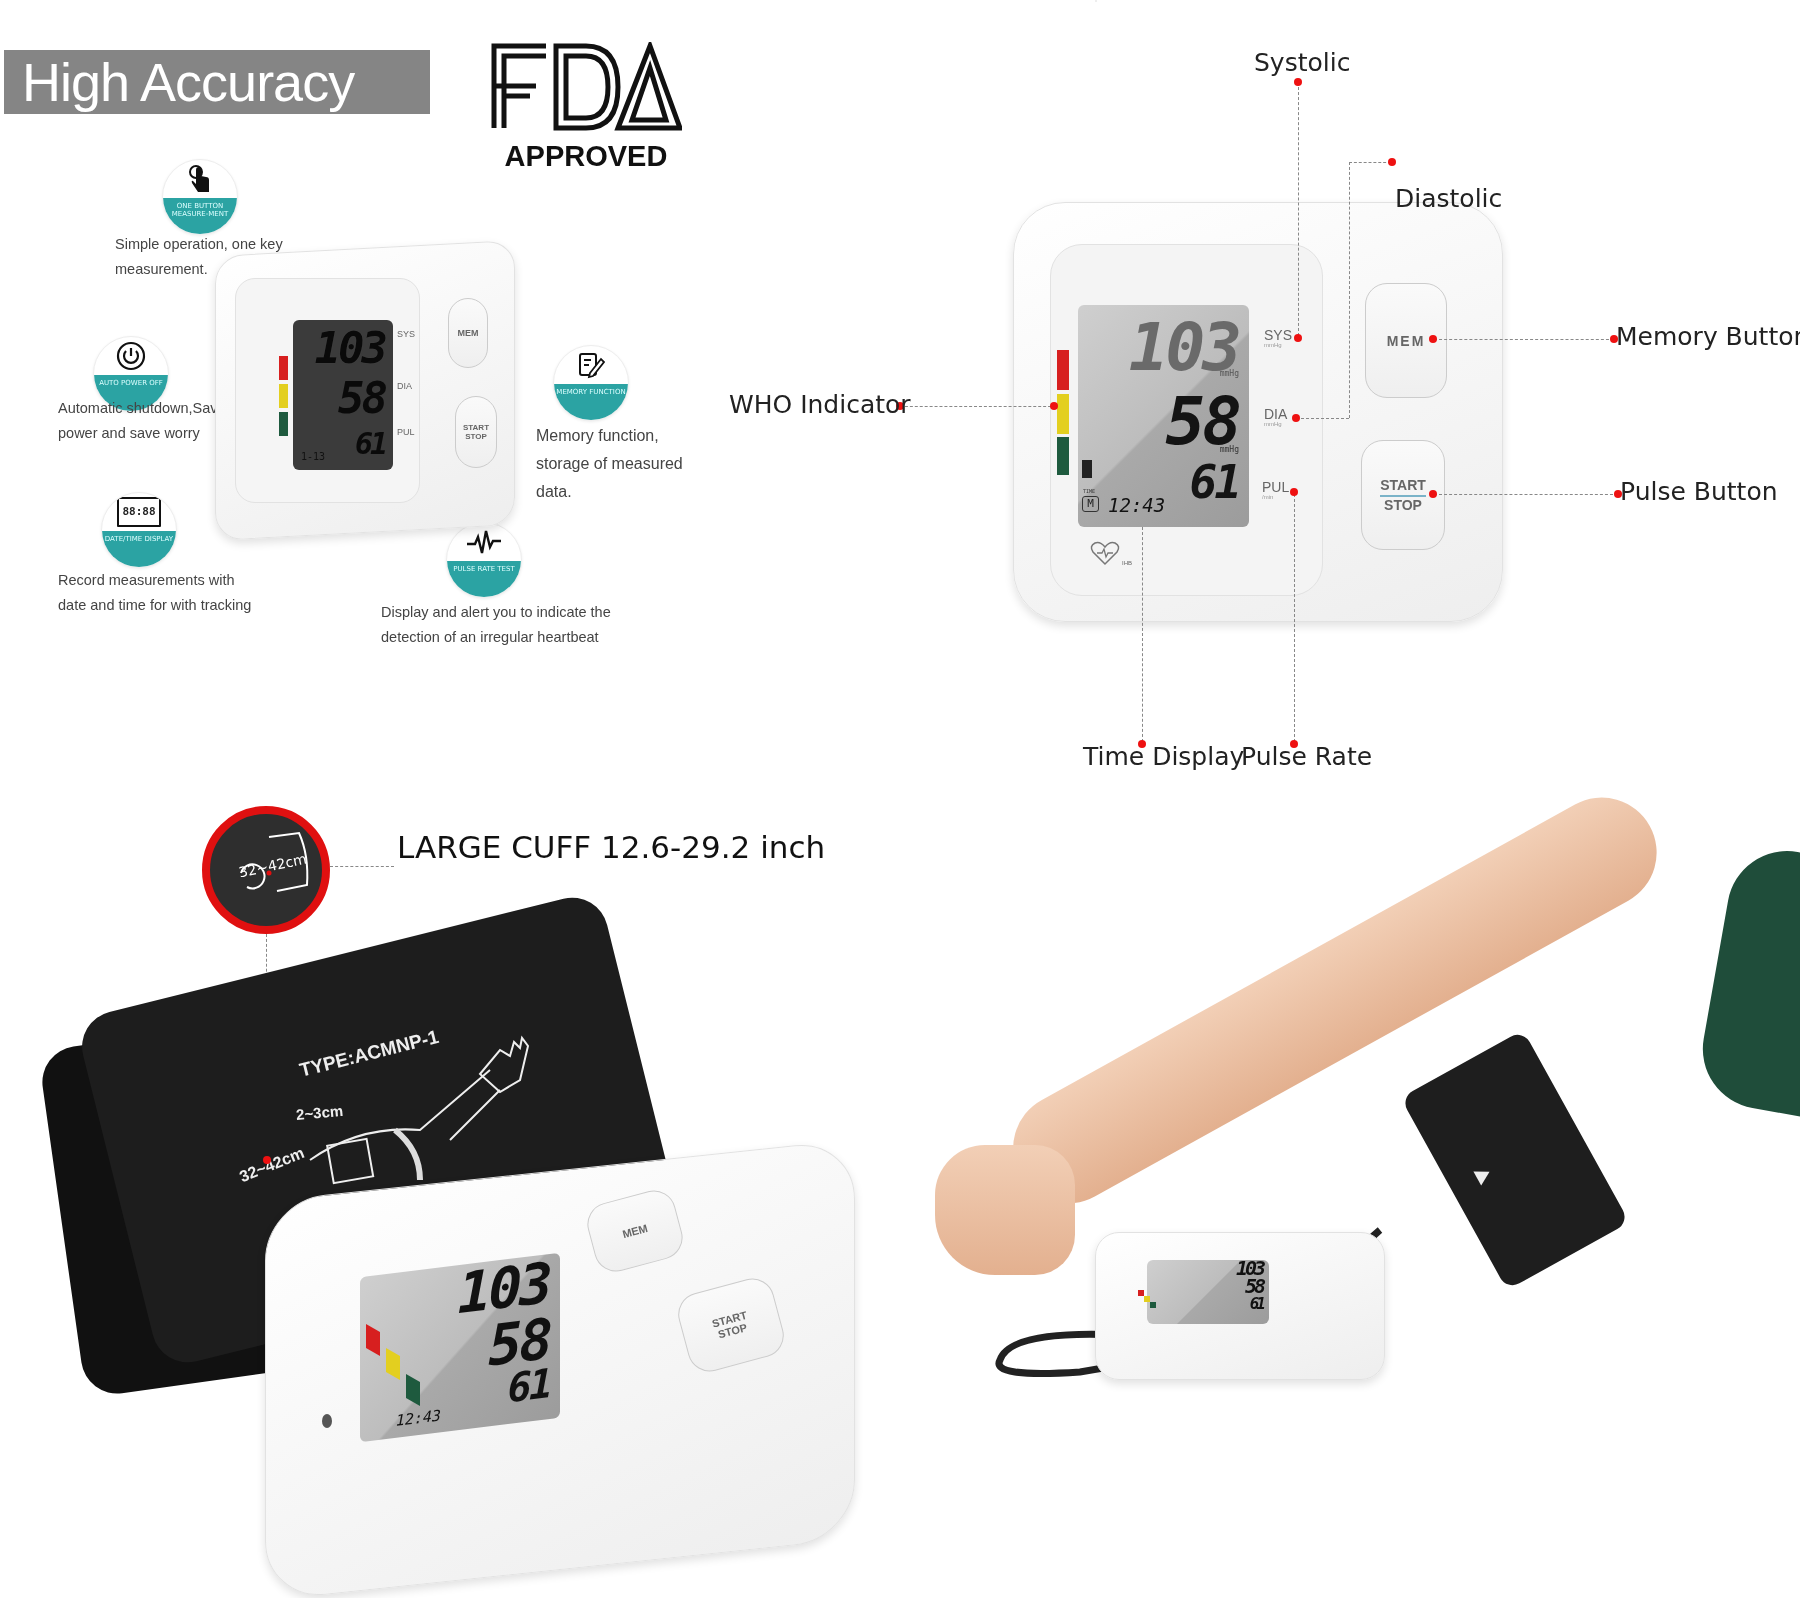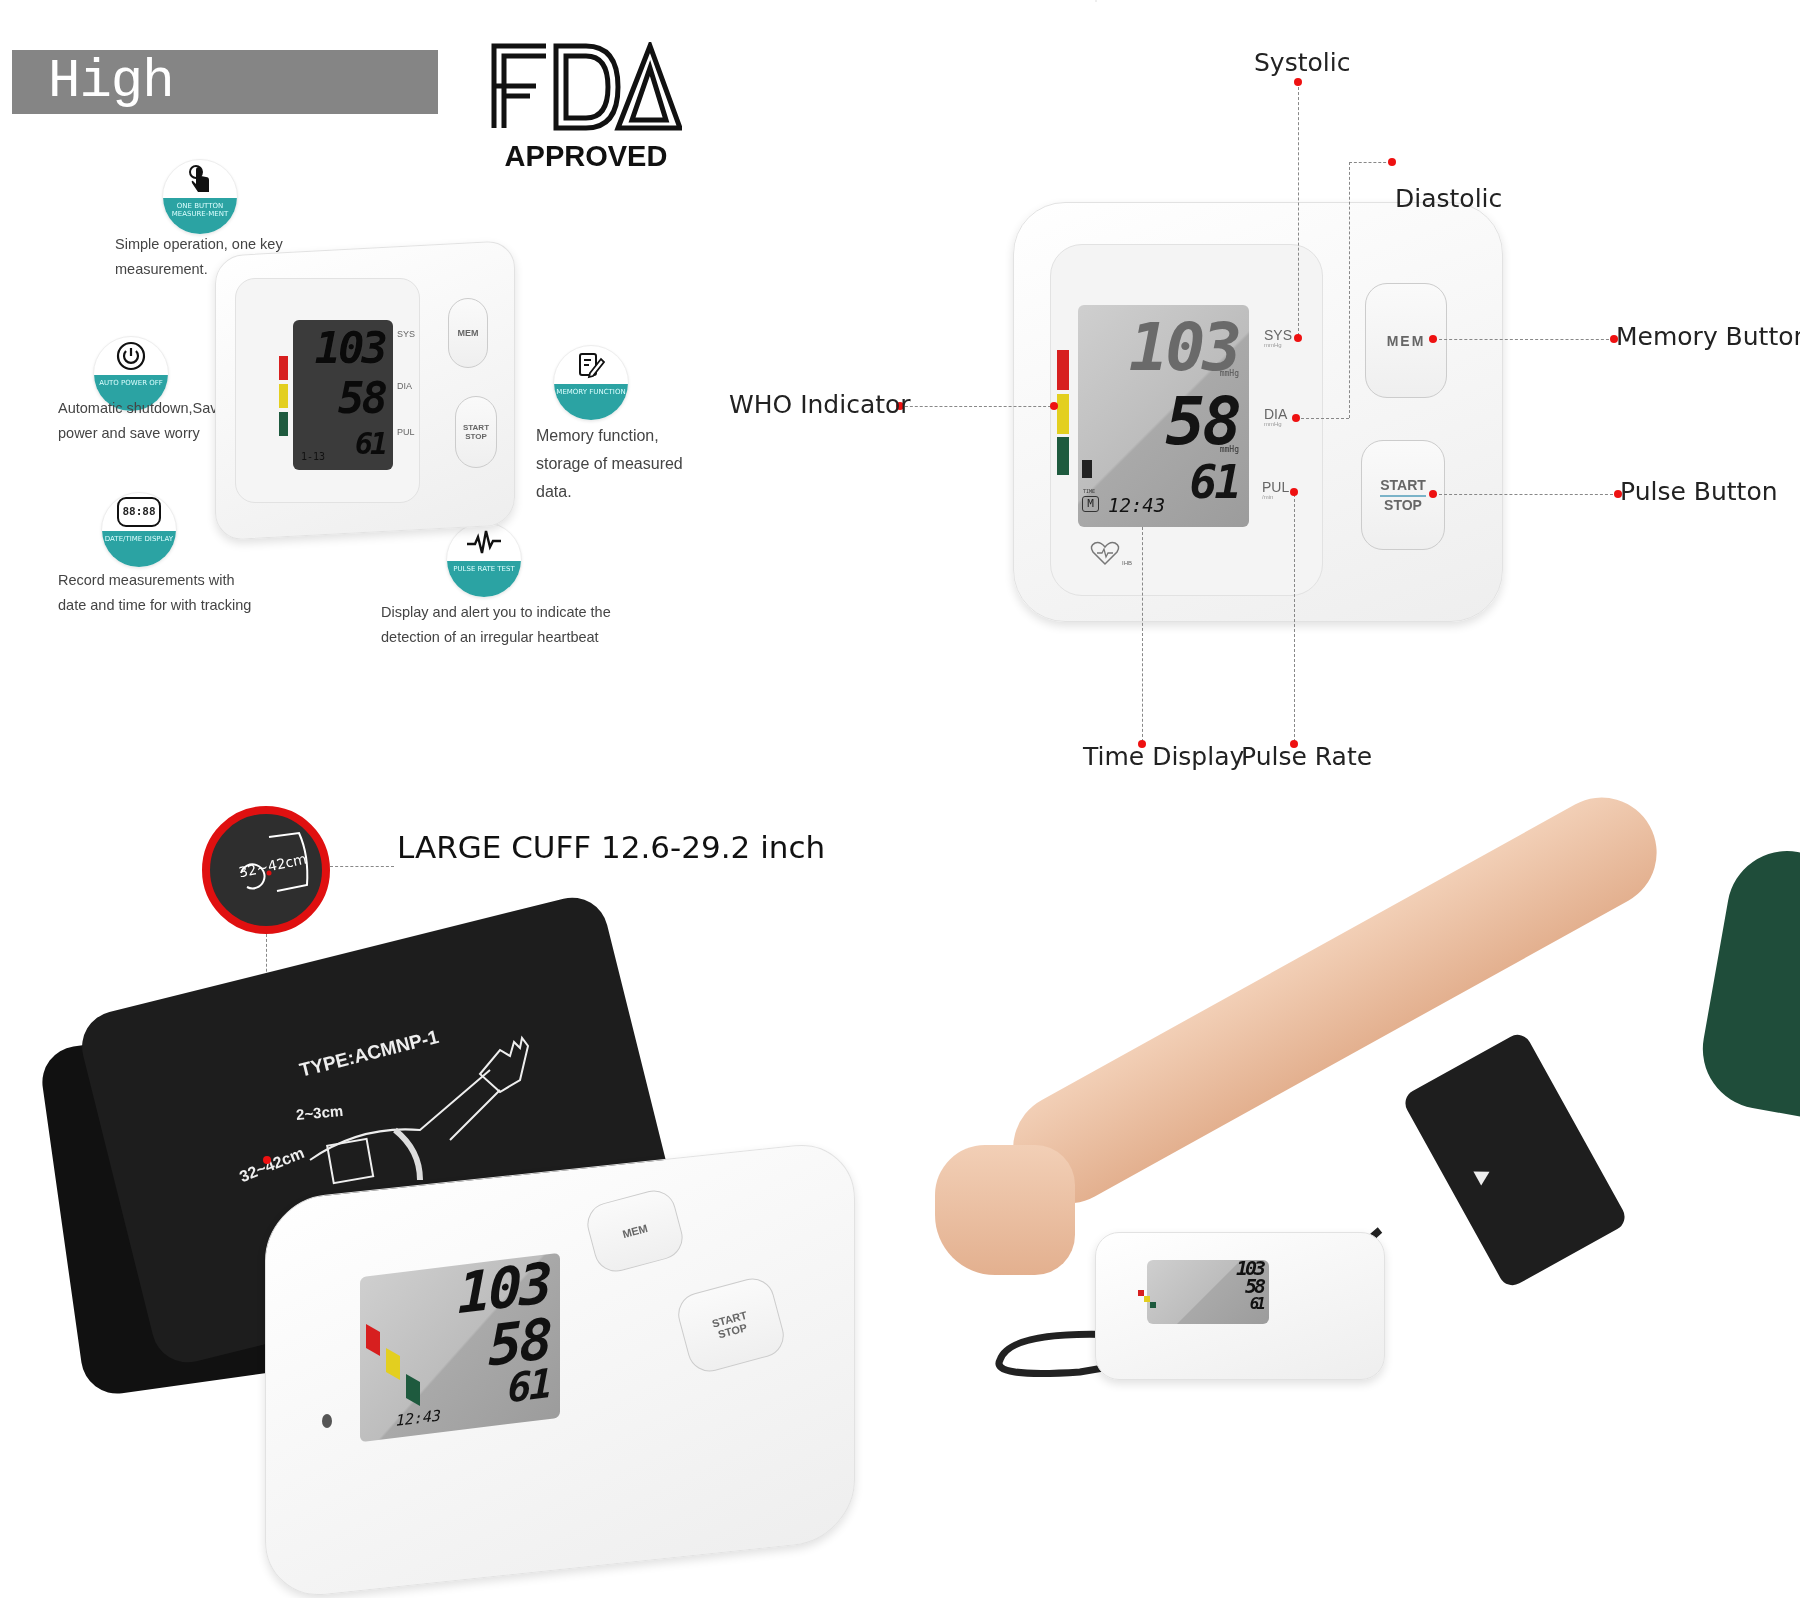--- a/index.html
+++ b/index.html
@@ -1,20 +1,20 @@
 <!DOCTYPE html>
 <html><head>
 <meta charset="utf-8">
 <style>
   * { box-sizing: border-box; margin: 0; padding: 0; }
   body { width: 1800px; height: 1598px; background: #ffffff; position: relative; overflow: hidden; font-family: "DejaVu Sans", sans-serif; color: #222; }
   .abs { position: absolute; }
 
   
-  .banner { left: 12px; top: 50px; width: 426px; height: 64px; background: #858585; color: #fff; font-size: 54px; line-height: 64px; padding-left: 36px; font-family: Liberation Mono, monospace; letter-spacing: -1px; }
+  .banner { left: 4px; top: 50px; width: 426px; height: 64px; background: #858585; color: #fff; font-size: 54px; line-height: 64px; padding-left: 18px; font-family: Liberation Sans, sans-serif; letter-spacing: -1px; }
   .fda-logo { left: 490px; top: 42px; width: 192px; height: 90px; }
   .fda-approved { left: 490px; top: 140px; width: 192px; text-align: center; font-family: "Liberation Sans", sans-serif; font-weight: bold; font-size: 29px; color: #111; }
 
   
   .badge { width: 76px; height: 76px; border-radius: 50%; background: #fff; border: 1px solid #eee; overflow: hidden; box-shadow: 0 1px 3px rgba(0,0,0,0.08); }
   .badge .top { height: 38px; display: flex; align-items: center; justify-content: center; }
   .badge .bot { height: 38px; background: #2ba3a3; color: #dff; font-size: 7px; text-align: center; line-height: 8px; padding-top: 4px; text-transform: uppercase; }
   .feat-text { font-family: Liberation Sans, sans-serif; font-size: 14.5px; color: #444; line-height: 25px; }
 
   
@@ -89,21 +89,21 @@
   </div>
   <div class="bot">AUTO POWER OFF</div>
 </div>
 <div class="abs feat-text" style="left:58px; top:396px;">
   <div>Automatic shutdown,Save</div>
   <div>power and save worry</div>
 </div>
 
 <div class="abs badge" style="left:101px; top:492px;">
   <div class="top">
-    <div style="border:2px solid #111; border-radius:9px; padding:5px 3px; font-family:'DejaVu Sans Mono',monospace; font-size:11px; font-weight:bold; line-height:16px;">88:88</div>
+    <div style="border:2px solid #111; border-radius:1px; padding:5px 3px; font-family:'DejaVu Sans Mono',monospace; font-size:11px; font-weight:bold; line-height:16px;">88:88</div>
   </div>
   <div class="bot">DATE/TIME DISPLAY</div>
 </div>
 <div class="abs feat-text" style="left:58px; top:568px;">
   <div>Record  measurements with</div>
   <div>date and time for with  tracking</div>
 </div>
 
 <div class="abs badge" style="left:553px; top:345px;">
   <div class="top">

